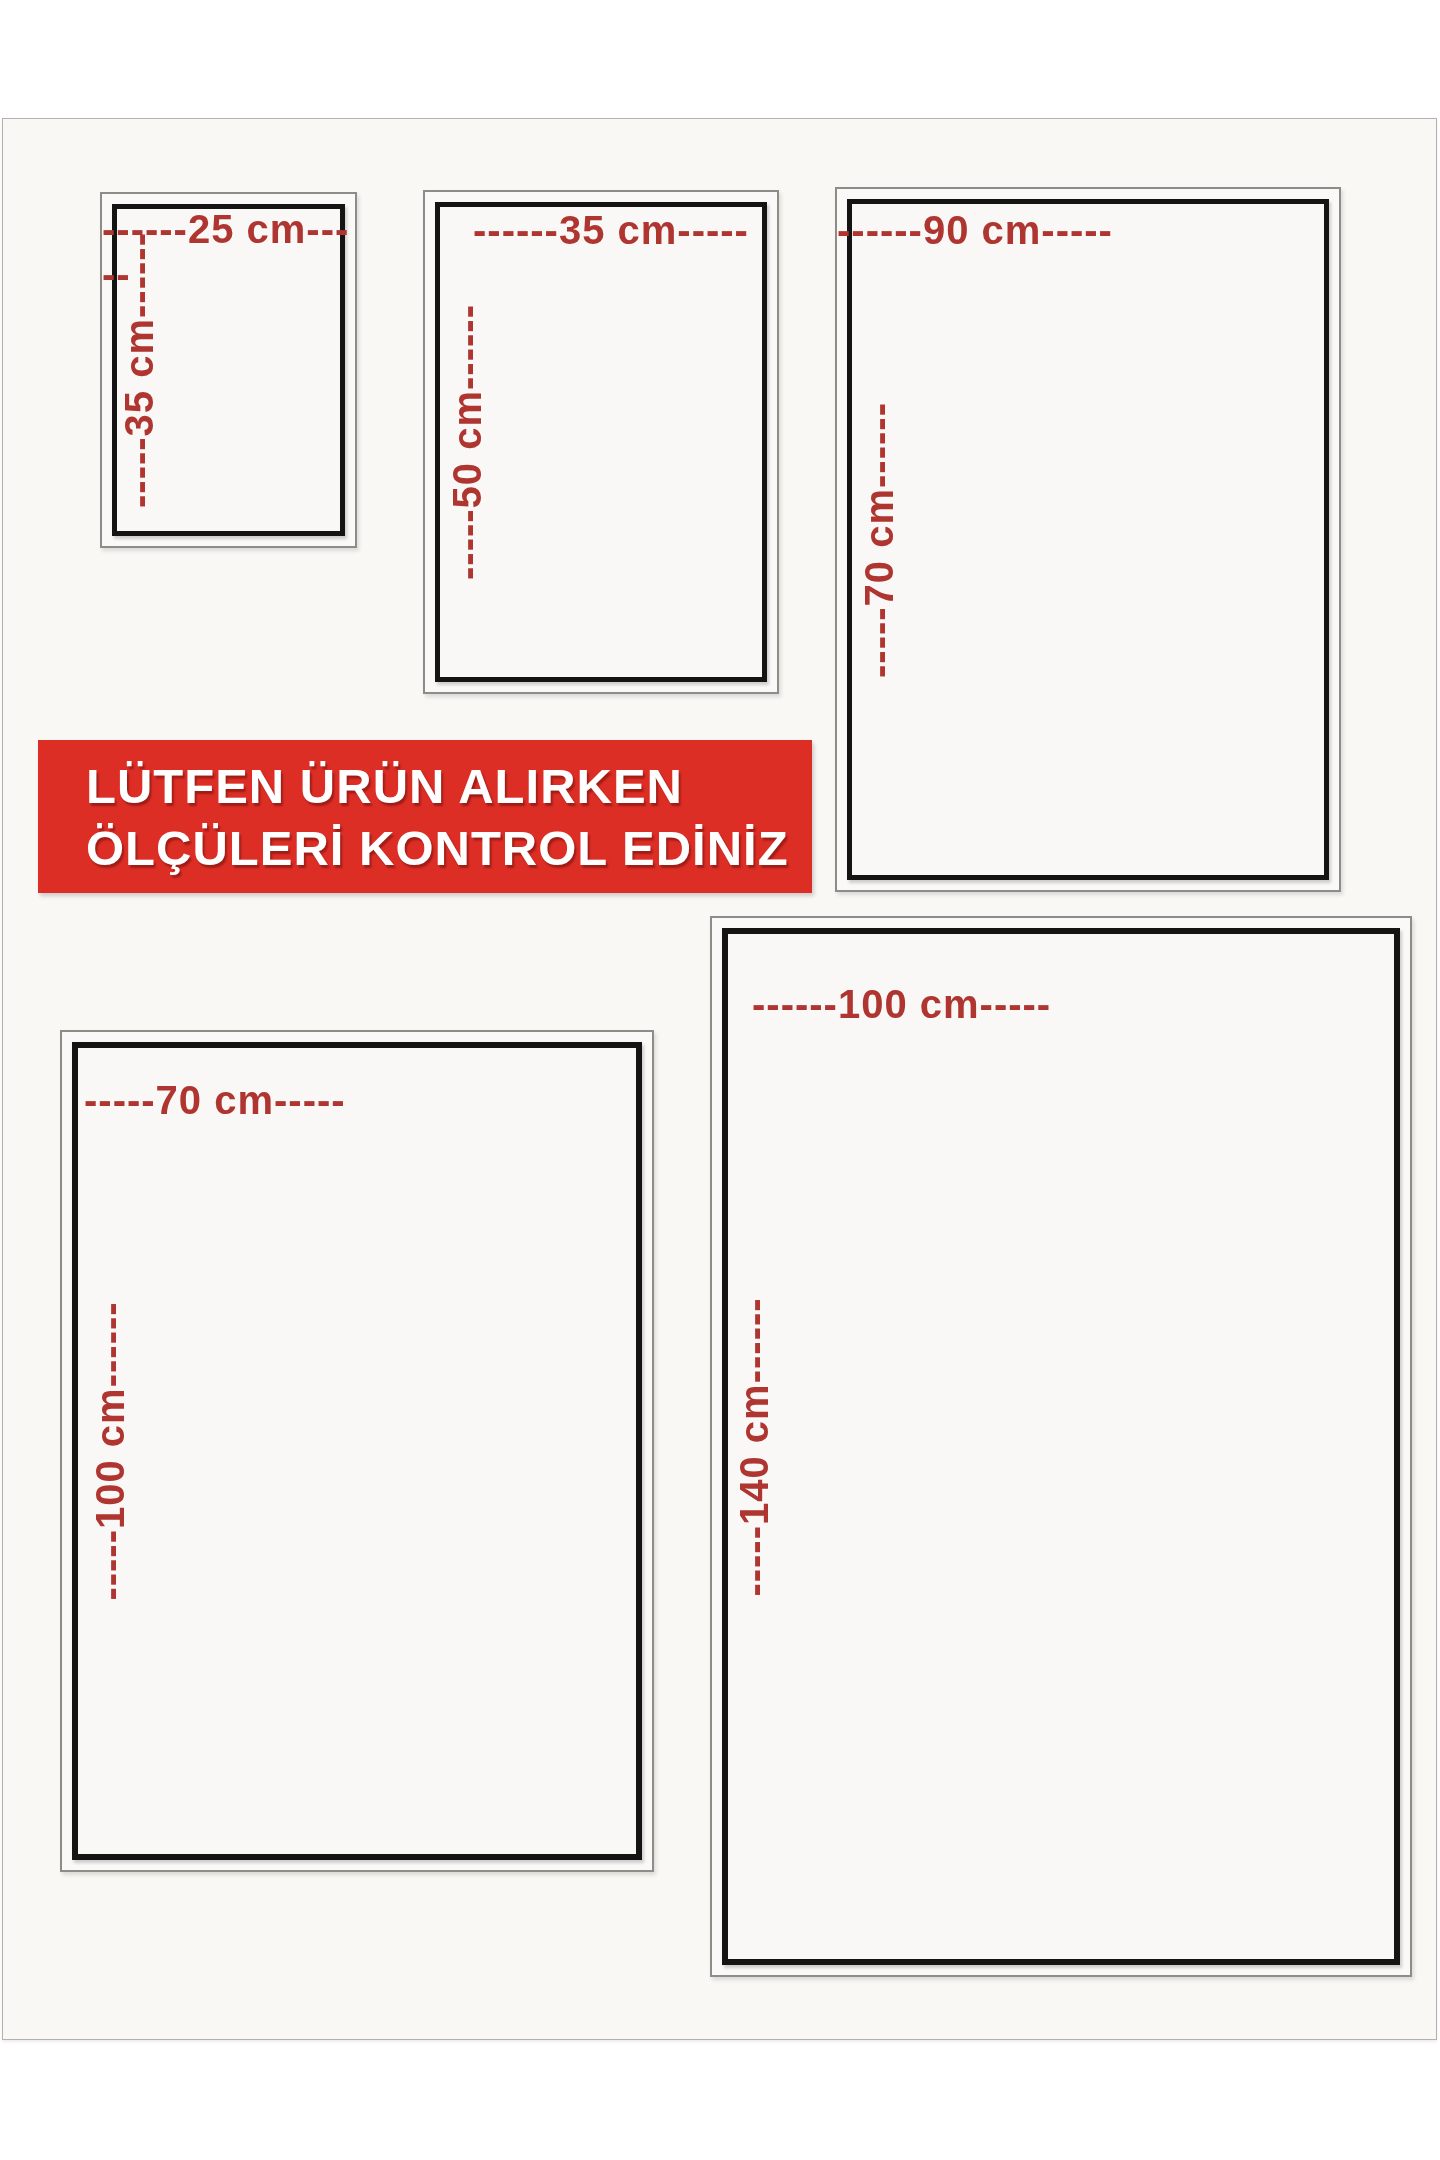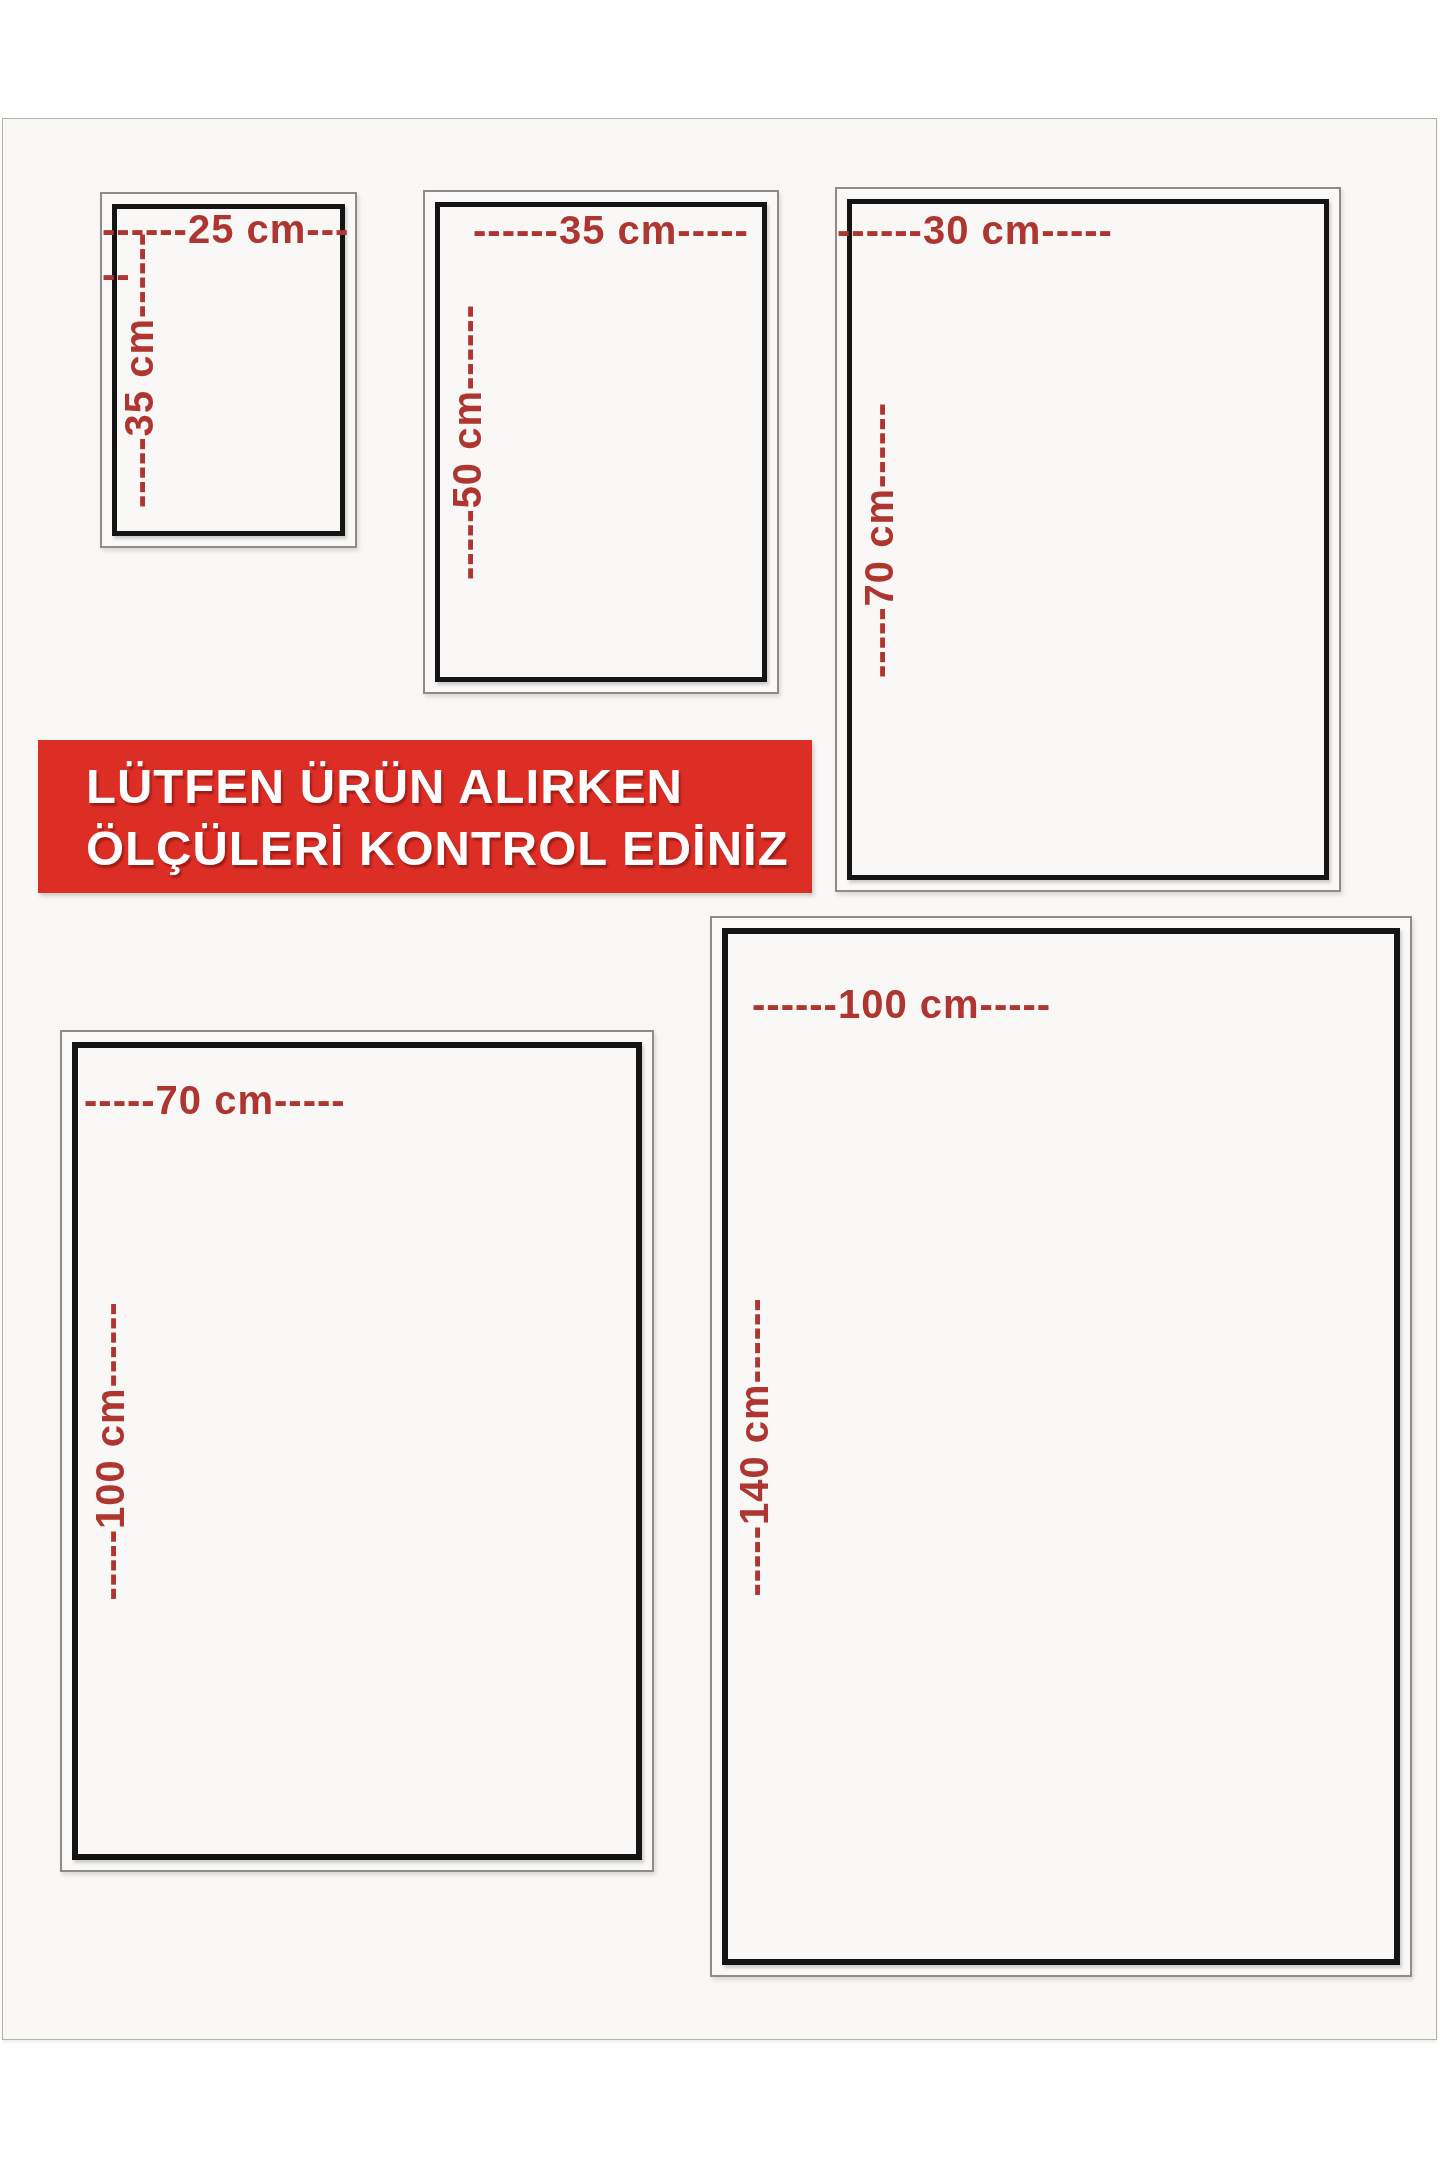--- a/index.html
+++ b/index.html
@@ -88,21 +88,21 @@
 </div>
 
 <div class="size-box b2">
   <div class="inner-frame"></div>
   <div class="dim-label width-label">------35 cm-----</div>
   <div class="dim-label height-label">-----50 cm------</div>
 </div>
 
 <div class="size-box b3">
   <div class="inner-frame"></div>
-  <div class="dim-label width-label">------30 cm-----</div>
+  <div class="dim-label width-label">------90 cm-----</div>
   <div class="dim-label height-label">-----70 cm------</div>
 </div>
 
 <div class="size-box big b4">
   <div class="inner-frame"></div>
   <div class="dim-label width-label">-----70 cm-----</div>
   <div class="dim-label height-label">-----100 cm------</div>
 </div>
 
 <div class="size-box big b5">

